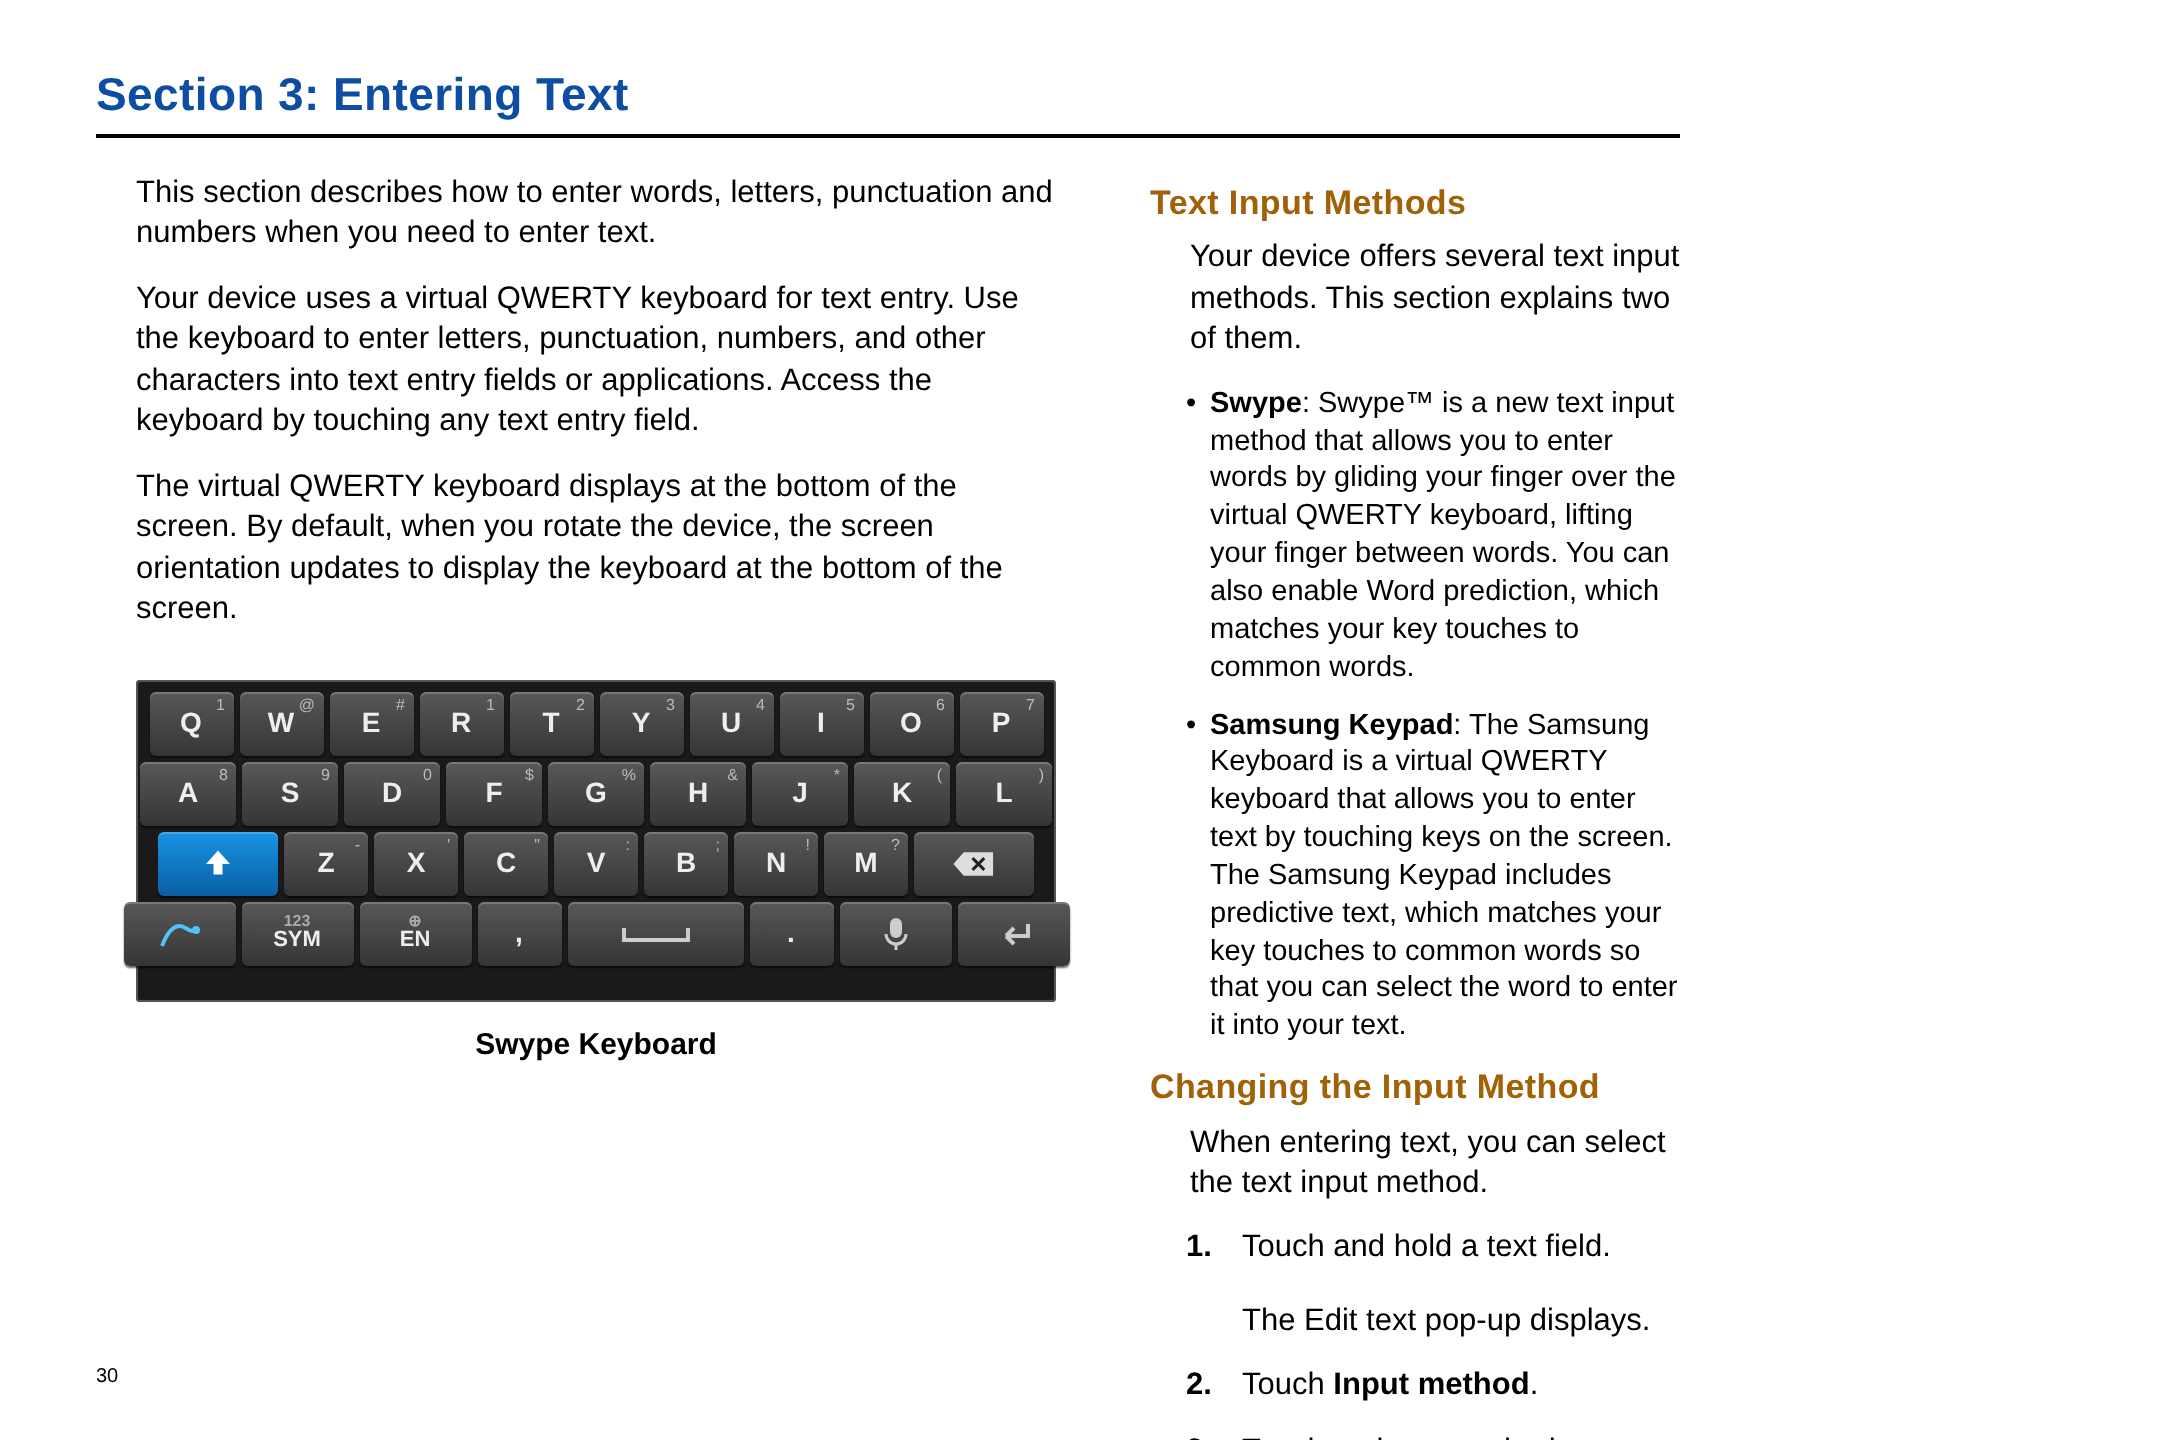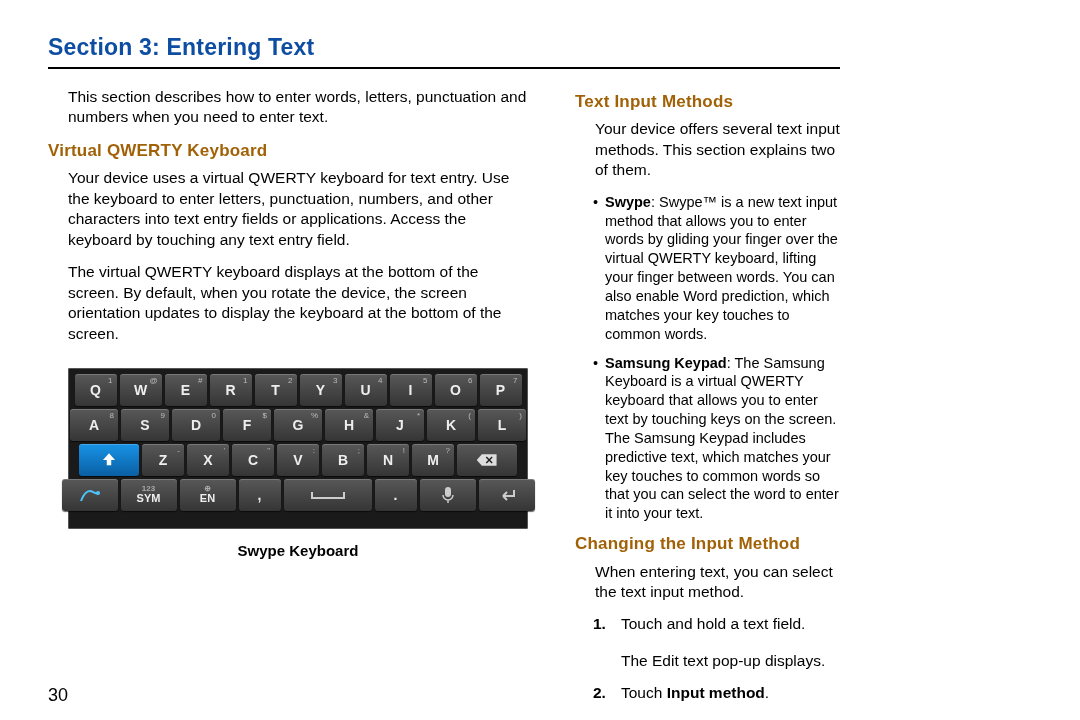--- a/index.html
+++ b/index.html
@@ -75,23 +75,23 @@
   .steps li {
     margin-bottom: 12px;
     display: flex;
     gap: 10px;
   }
   .step-num { font-weight: bold; min-width: 18px; }
   .step-body { flex: 1; }
   .step-sub { margin-top: 16px; display: block; }
   .pg-num {
     position: absolute;
-    bottom: 14px;
+    bottom: 26px;
     left: 48px;
-    font-size: 18px;
+    font-size: 10px;
   }
   
   .kbd-wrap {
     width: 460px;
     margin: 24px 0 6px 20px;
   }
   .kbd {
     background: #1a1a1a;
     padding: 6px 4px 6px 4px;
     border-radius: 2px;
@@ -147,21 +147,20 @@
 <body>
 
 <div class="page">
   <div class="section-title">Section 3: Entering Text</div>
 
   <div class="columns">
 
     <div class="col col-left">
       <p class="para">This section describes how to enter words, letters, punctuation and numbers when you need to enter text.</p>
 
-      <div class="sub-h">Virtual QWERTY Keyboard</div>
       <p class="para">Your device uses a virtual QWERTY keyboard for text entry. Use the keyboard to enter letters, punctuation, numbers, and other characters into text entry fields or applications. Access the keyboard by touching any text entry field.</p>
       <p class="para">The virtual QWERTY keyboard displays at the bottom of the screen. By default, when you rotate the device, the screen orientation updates to display the keyboard at the bottom of the screen.</p>
 
       <div class="kbd-wrap">
         <div class="kbd">
           <div class="kbd-row" id="krow1">
               <div class="key k1">
                 <span>Q</span>
                 <span class="sup">1</span>
               </div>

